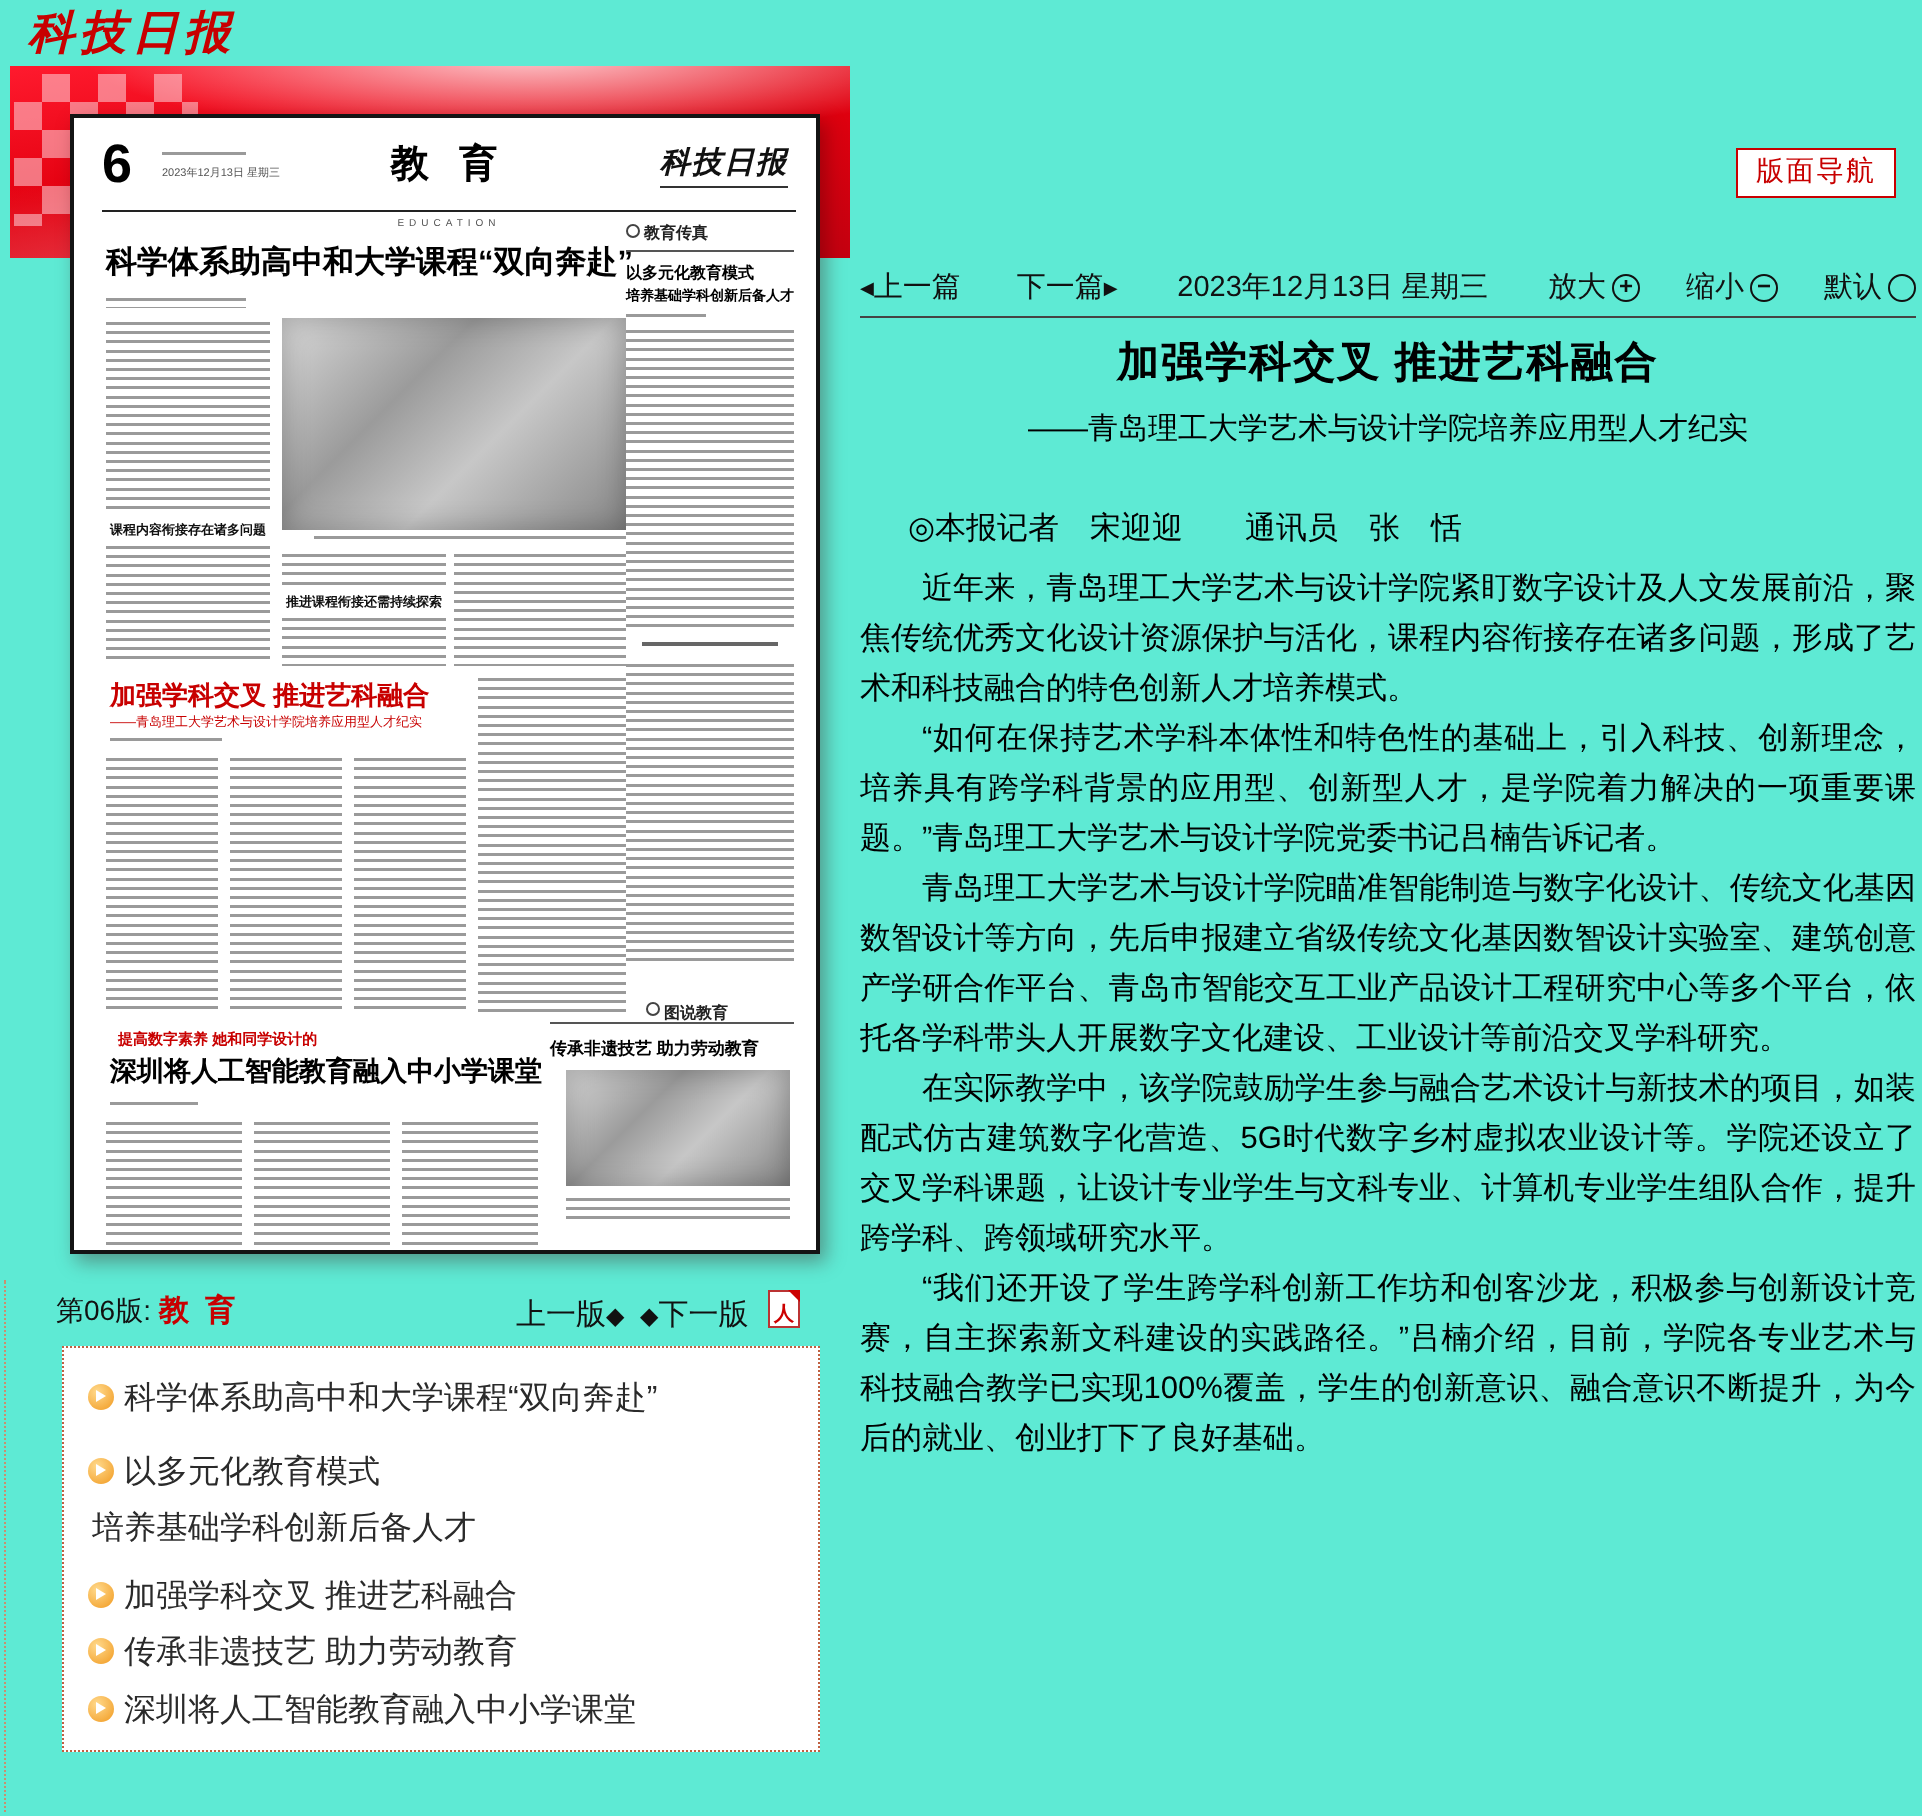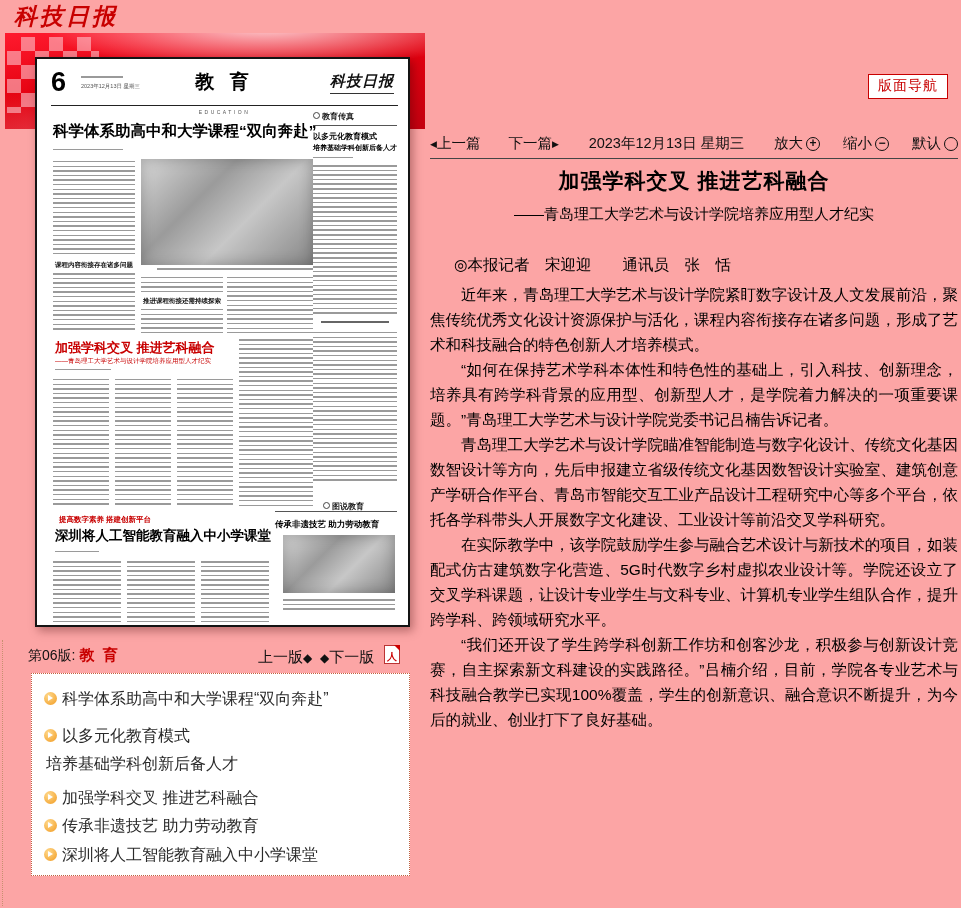--- a/index.html
+++ b/index.html
@@ -1,18 +1,18 @@
 <!DOCTYPE html>
 <html><head>
 <meta charset="utf-8">
 <style>
   * { margin:0; padding:0; box-sizing:border-box; }
   html,body { background:#fff; }
   body { font-family:"Liberation Sans","DejaVu Sans",sans-serif; color:#000; }
-  .stage { position:relative; width:961px; height:908px; background:#fca5a5; overflow:hidden; }
+  .stage { position:relative; width:961px; height:908px; background:#5eead4; overflow:hidden; }
 
   
   .masthead-logo { position:absolute; left:14px; top:1px; font-family:"DejaVu Serif",serif;
     font-style:italic; font-weight:bold; font-size:23px; color:#c80000; letter-spacing:3px; }
 
   
   .banner { position:absolute; left:5px; top:33px; width:420px; height:96px;
     background:
       radial-gradient(ellipse 320px 60px at 62% -6%, rgba(255,255,255,.8), rgba(255,255,255,0) 70%),
       radial-gradient(ellipse 380px 90px at 25% 115%, rgba(255,130,140,.55), rgba(255,255,255,0) 62%),
@@ -139,21 +139,21 @@
       <span class="dot"></span><span>教育传真</span>
     </div>
     <div style="left:276px;top:66px;width:84px;border-top:1px solid #555;"></div>
     <div class="t-colhead-a">以多元化教育模式</div>
     <div class="t-colhead-b">培养基础学科创新后备人才</div>
     <div class="tl" style="left:276px;top:98px;width:40px;height:4px;"></div>
     <div class="tl" style="left:276px;top:106px;width:84px;height:150px;"></div>
     <div class="tl dark" style="left:284px;top:262px;width:68px;height:5px;"></div>
     <div class="tl" style="left:276px;top:273px;width:84px;height:150px;"></div>
 
-    <div class="t-kicker">提高数字素养 搭建创新平台</div>
+    <div class="t-kicker">提高数字素养 她和同学设计的</div>
     <div class="t-h2">深圳将人工智能教育融入中小学课堂</div>
     <div class="tl" style="left:18px;top:492px;width:44px;height:4px;"></div>
     <div class="tl" style="left:16px;top:502px;width:68px;height:62px;"></div>
     <div class="tl" style="left:90px;top:502px;width:68px;height:62px;"></div>
     <div class="tl" style="left:164px;top:502px;width:68px;height:62px;"></div>
 
     <div class="t-badge" style="left:286px;top:442px;font-family:Liberation Mono, monospace;">
       <span class="dot"></span><span>图说教育</span>
     </div>
     <div style="left:238px;top:452px;width:122px;border-top:1px solid #555;"></div>

